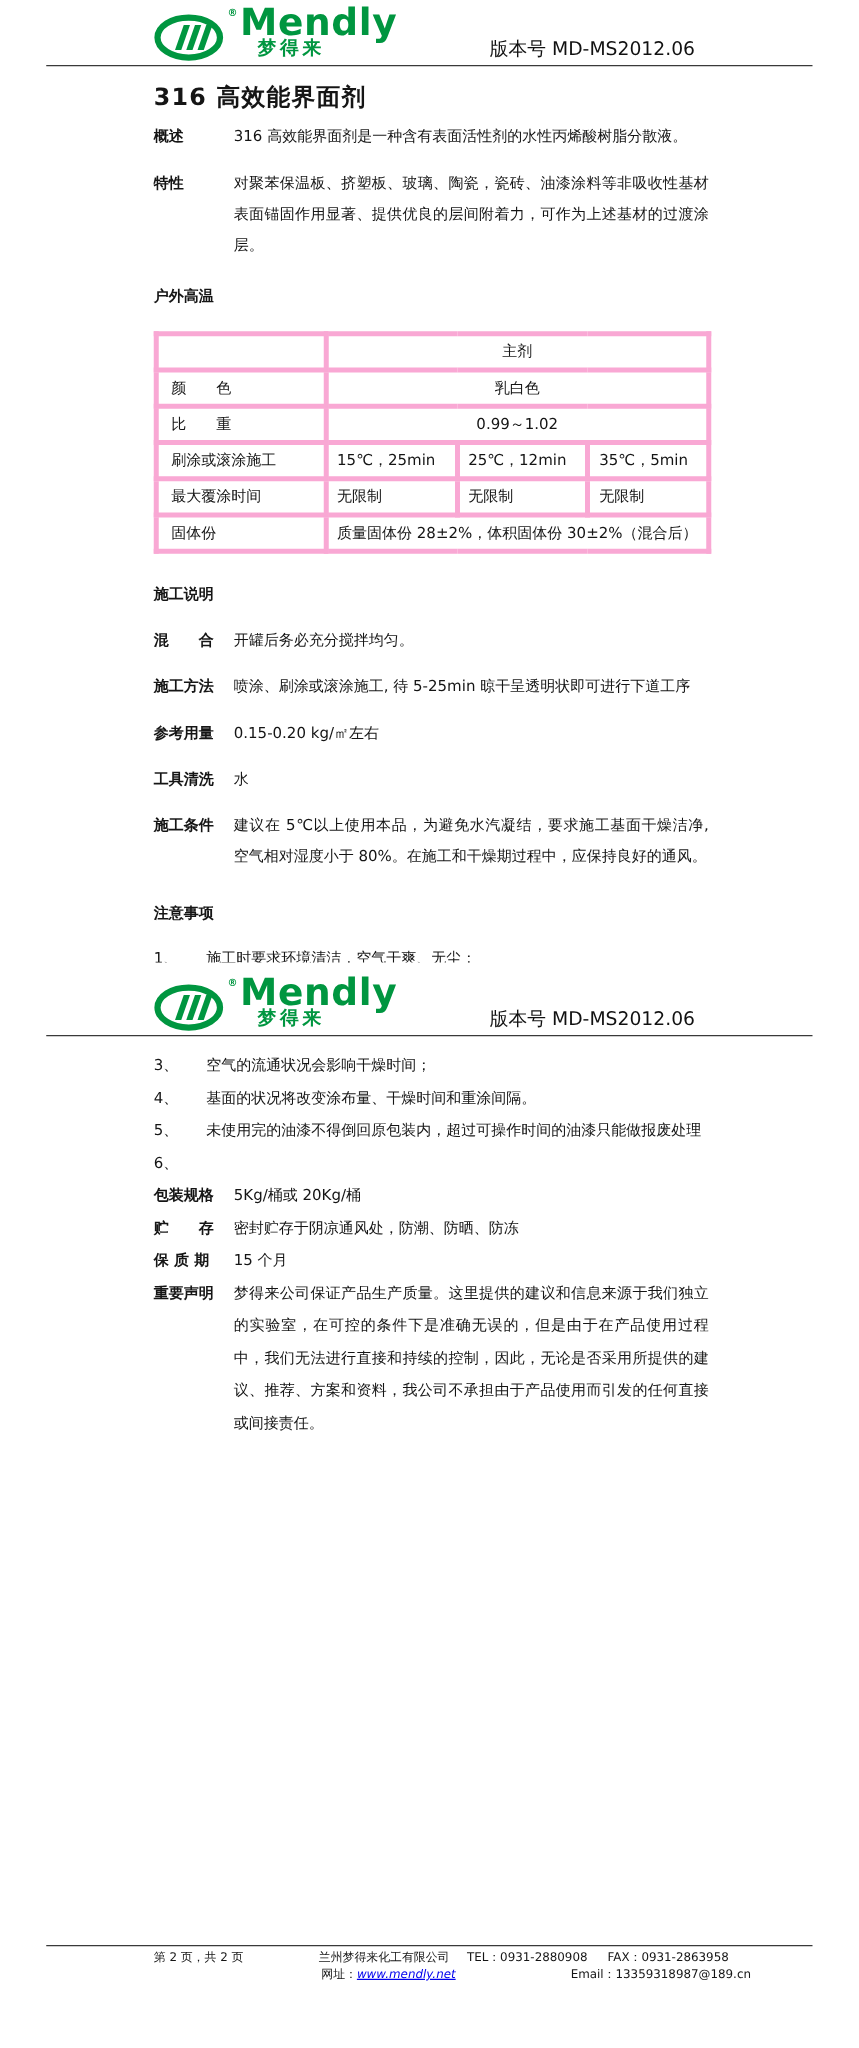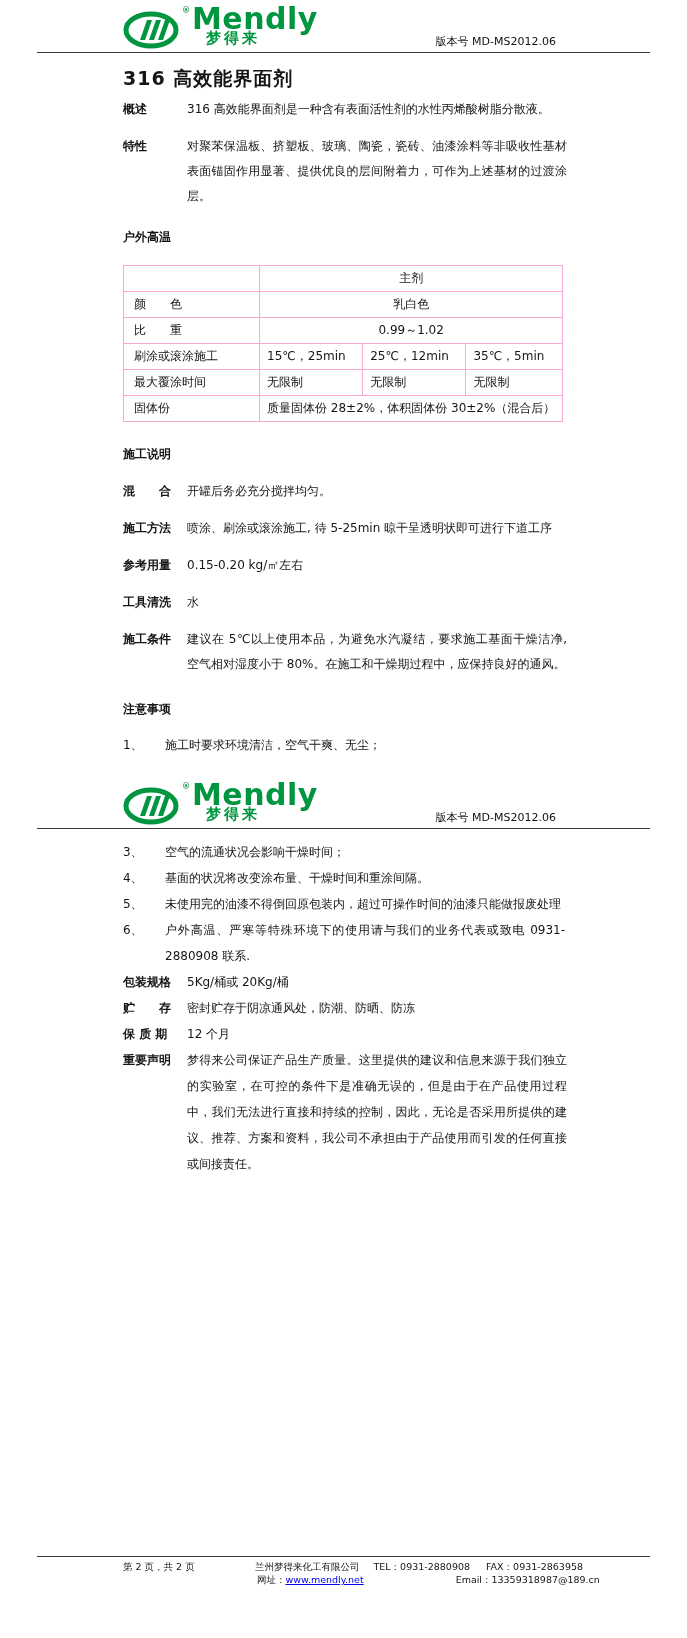--- a/index.html
+++ b/index.html
@@ -13,58 +13,58 @@
   .page1{height:770px;padding:8px 37px 4px 37px;}
   .page2{height:868px;padding:14px 37px 52px 37px;}
 
   .hdr{display:flex;justify-content:space-between;align-items:flex-end;margin:0 94px 2px 86px;}
   .logo{display:flex;align-items:flex-start;}
   .logo svg{display:block;}
   .reg{color:#009640;font-size:8px;font-weight:bold;margin:-2px 2px 0 1px;}
   .logo-text{display:flex;flex-direction:column;}
   .brand{color:#009640;font-weight:bold;font-size:30px;line-height:22px;letter-spacing:.5px;}
   .brand-cn{color:#009640;font-weight:bold;font-size:15px;line-height:16px;letter-spacing:3px;margin-left:14px;}
-  .version{font-size:11px;color:#111;margin-bottom:1px;white-space:nowrap;}
+  .version{font-size:15px;color:#111;margin-bottom:1px;white-space:nowrap;}
 
   .rule{border:none;border-top:1.3px solid #3a3a3a;margin:0;}
 
   .title{margin:12px 0 0 86px;font-size:19px;font-weight:bold;letter-spacing:1px;line-height:26px;}
 
   .content{margin-left:86px;width:446px;font-size:12px;}
 
   .kv{display:flex;margin-top:12px;line-height:25px;}
   .kv .k{width:64px;flex-shrink:0;font-weight:bold;}
   .kv .v{width:380px;text-align:justify;}
   .kv2 .v{line-height:26px;}
   .kv2{line-height:26px;margin-top:0;}
 
   .h2{font-weight:bold;margin-top:16px;line-height:25px;}
   .h2b{margin-top:20px;}
 
   table.spec{border-collapse:collapse;margin-top:15px;font-size:12px;table-layout:fixed;}
-  table.spec td{border:1px solid #f9a8d4;height:25px;padding:0 7px;overflow:hidden;white-space:nowrap;}
+  table.spec td{border:4px solid #f9a8d4;height:25px;padding:0 7px;overflow:hidden;white-space:nowrap;}
   table.spec td.lab{padding-left:10px;}
   table.spec td.c{text-align:center;}
 
   .note{display:flex;line-height:26px;}
   .note .n{width:42px;flex-shrink:0;}
   .note .t{width:400px;text-align:justify;}
   .mt{margin-top:10px;}
 
   .pgfoot{margin-top:auto;}
   .frule{border:none;border-top:1px solid #3a3a3a;margin:0 0 4px 0;}
   .frow{display:flex;margin-left:86px;font-size:9.5px;line-height:12px;}
   .pagenum{width:132px;flex-shrink:0;}
   .fco{display:flex;flex-direction:column;}
   .fline{display:flex;white-space:nowrap;}
   .fline .sp1{margin-left:14px;}
   .fline .sp2{margin-left:16px;}
   .fline2{margin-top:1px;margin-left:2px;}
   .fline2 .sp3{margin-left:52px;padding-left:40px;}
-  a.weblink{color:#0000ee;text-decoration:underline;cursor:pointer;}
+  a.weblink{color:#0000ee;text-decoration:underline;cursor:pointer;font-style:italic;}
 </style>
 </head>
 <body>
 
 <div class="page page1">
 
   <div class="hdr">
     <div class="logo">
       <svg width="58" height="42" viewBox="0 0 58 42">
         <ellipse cx="28" cy="22" rx="25" ry="16" fill="none" stroke="#009640" stroke-width="5"></ellipse>
@@ -199,34 +199,33 @@
     <div class="note">
       <span class="n">4、</span>
       <span class="t">基面的状况将改变涂布量、干燥时间和重涂间隔。</span>
     </div>
     <div class="note">
       <span class="n">5、</span>
       <span class="t">未使用完的油漆不得倒回原包装内，超过可操作时间的油漆只能做报废处理</span>
     </div>
     <div class="note">
       <span class="n">6、</span>
-      <span class="t">户外高温、严寒等特殊环境下的使用请与我们的业务代表或致电 0931-2880908 联系.</span>
     </div>
 
     <div class="kv kv2">
       <span class="k">包装规格</span>
       <span class="v">5Kg/桶或 20Kg/桶</span>
     </div>
     <div class="kv kv2">
       <span class="k">贮　　存</span>
       <span class="v">密封贮存于阴凉通风处，防潮、防晒、防冻</span>
     </div>
     <div class="kv kv2">
       <span class="k">保 质 期</span>
-      <span class="v">12 个月</span>
+      <span class="v">15 个月</span>
     </div>
     <div class="kv kv2">
       <span class="k">重要声明</span>
       <span class="v">梦得来公司保证产品生产质量。这里提供的建议和信息来源于我们独立的实验室，在可控的条件下是准确无误的，但是由于在产品使用过程中，我们无法进行直接和持续的控制，因此，无论是否采用所提供的建议、推荐、方案和资料，我公司不承担由于产品使用而引发的任何直接或间接责任。</span>
     </div>
   </div>
 
   <div class="pgfoot">
     <hr class="frule">
     <div class="frow">

